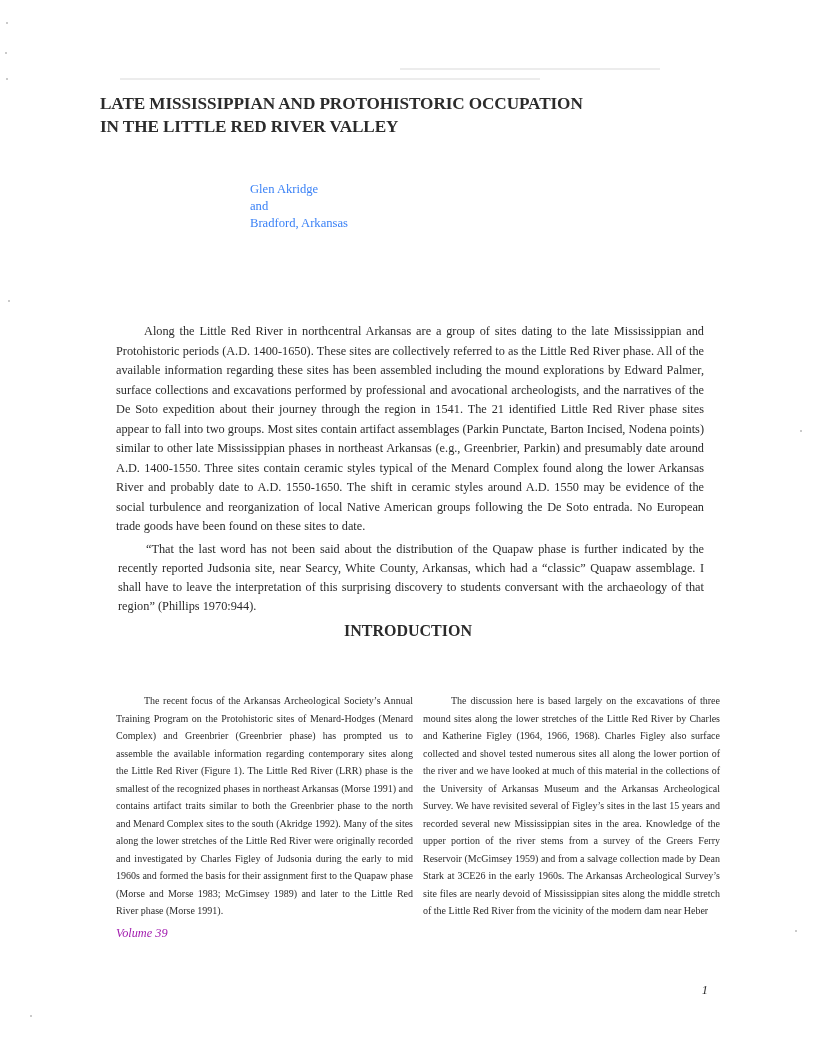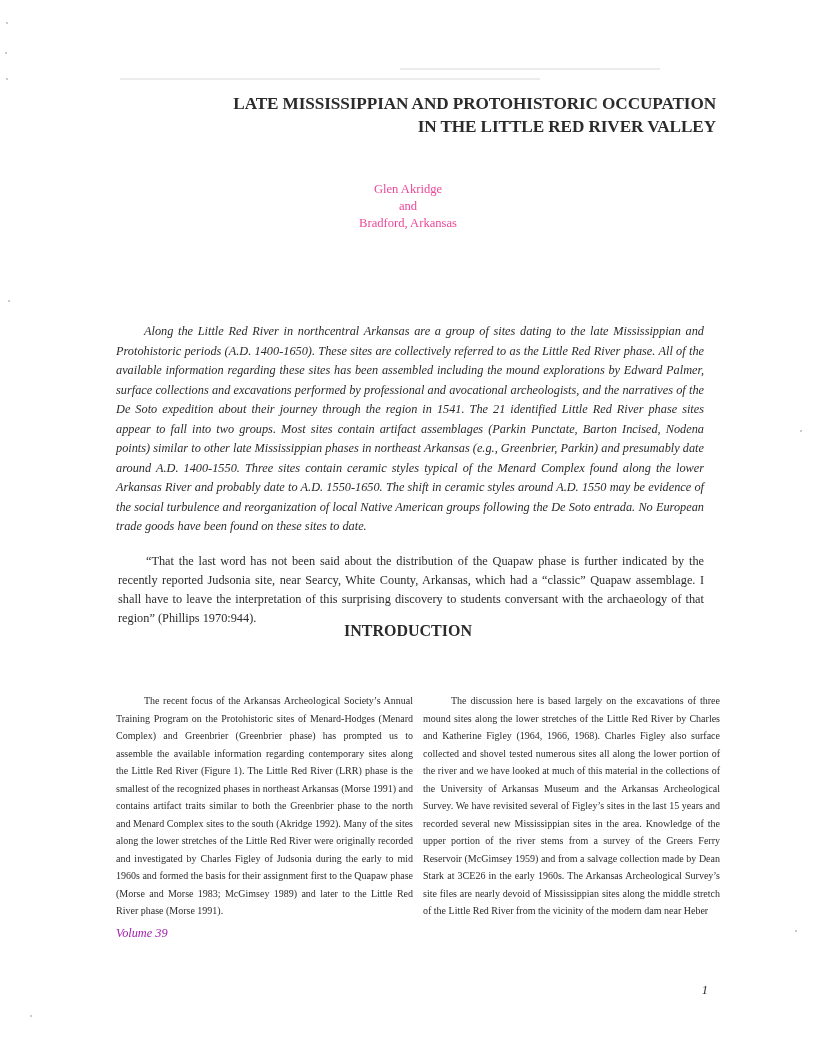--- a/index.html
+++ b/index.html
@@ -7,47 +7,46 @@
       width: 816px; height: 1054px;
       background: #ffffff;
       color: #2a2a2a;
       font-family: "Liberation Serif", "DejaVu Serif", serif;
       position: relative;
       overflow: hidden;
     }
     .page { position: absolute; left: 0; top: 0; width: 816px; height: 1054px; }
     .title {
       position: absolute; left: 100px; top: 92px; width: 616px;
-      text-align: right;
+      text-align: left;
       font-weight: bold;
       font-size: 17.2px;
       line-height: 23px;
       color: #2b2b2b;
       letter-spacing: -0.1px;
     }
     .title div { white-space: nowrap; }
     .authors {
       position: absolute; left: 250px; top: 181px; width: 316px;
-      text-align: center;
+      text-align: left;
       font-size: 12.6px;
       line-height: 16.8px;
-      color: #ec4899;
+      color: #3b82f6;
     }
     .abstract {
       position: absolute; left: 116px; top: 322px; width: 588px;
-      font-style: italic;
       font-size: 12.3px;
       line-height: 19.5px;
       text-align: justify;
       text-indent: 28px;
       color: #2b2b2b;
       margin: 0;
     }
     .quote {
-      position: absolute; left: 118px; top: 552px; width: 586px;
+      position: absolute; left: 118px; top: 540px; width: 586px;
       font-size: 12.3px;
       line-height: 19px;
       text-align: justify;
       text-indent: 28px;
       color: #2b2b2b;
       margin: 0;
     }
     .section-heading {
       position: absolute; left: 250px; top: 622px; width: 316px;
       text-align: center;

